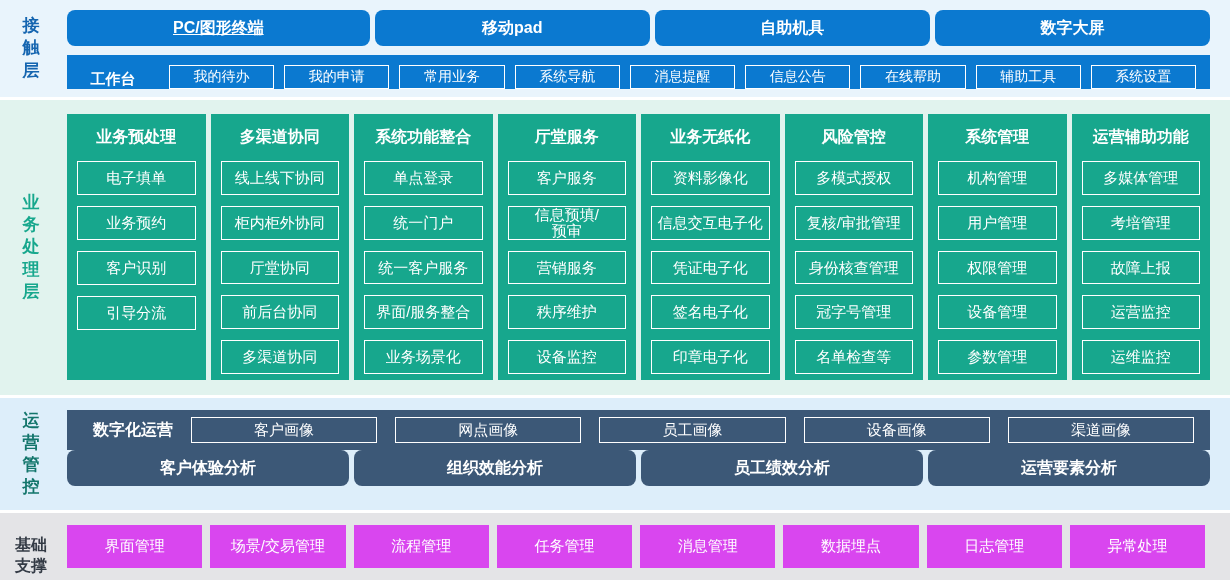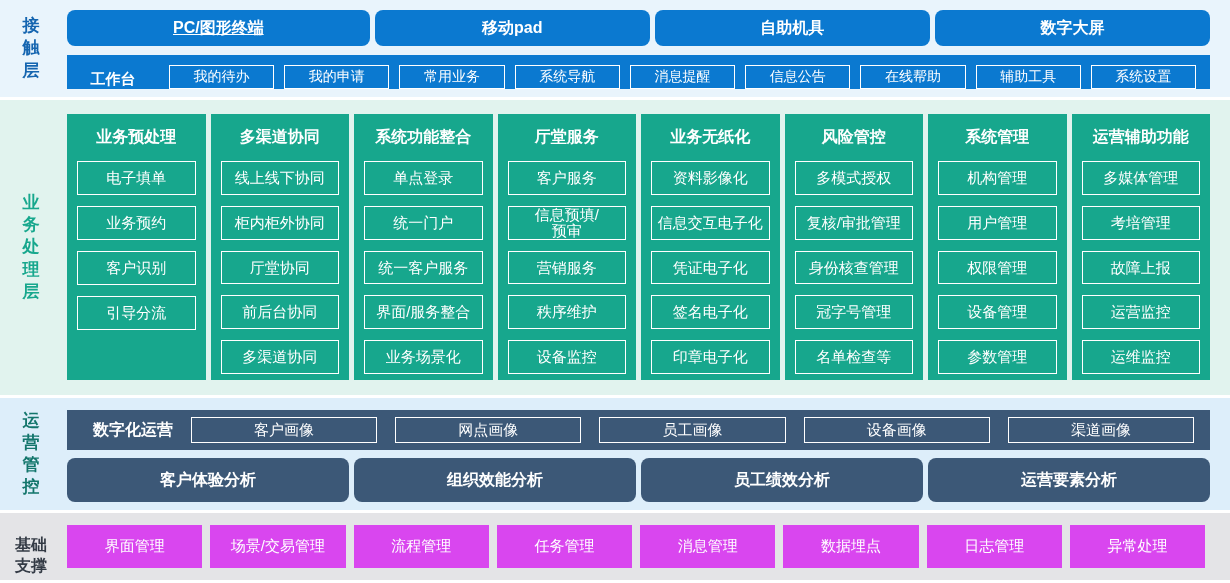--- a/index.html
+++ b/index.html
@@ -52,21 +52,21 @@
   
   .ops { height:112px; background:#ddeefa; }
   .ops .layer-label { color:#12756b; }
   .ops-body { flex:1; padding:12px 20px 0 5px; }
   .digital-bar { height:40px; background:#3c5877; display:flex; align-items:center; padding-right:16px; gap:18px;justify-content:space-between; }
   .digital-label { color:#fff; font-weight:bold; font-size:16px; padding-left:26px; white-space:nowrap; }
   .digital-item {
     flex:1; height:26px; border:1px solid #fff; color:#fff; font-size:15px;
     display:flex; align-items:center; justify-content:center; cursor:pointer;
   }
-  .analysis-row { margin-top:8px; display:flex; gap:5px; height:44px; }
+  .analysis-row { display:flex; gap:5px; height:36px; }
   .analysis-btn {
     flex:1; background:#3c5877; border-radius:8px; color:#fff; font-weight:bold; font-size:16px;
     display:flex; align-items:center; justify-content:center; cursor:pointer;
   }
 
   
   .base { height:67px; background:#e4e4e7; }
   .base .layer-label { color:#333a45; font-size:16px;margin-top:19px; }
   .base-body { flex:1; display:flex; gap:8px; padding:12px 25px 12px 5px; }
   .base-btn {

